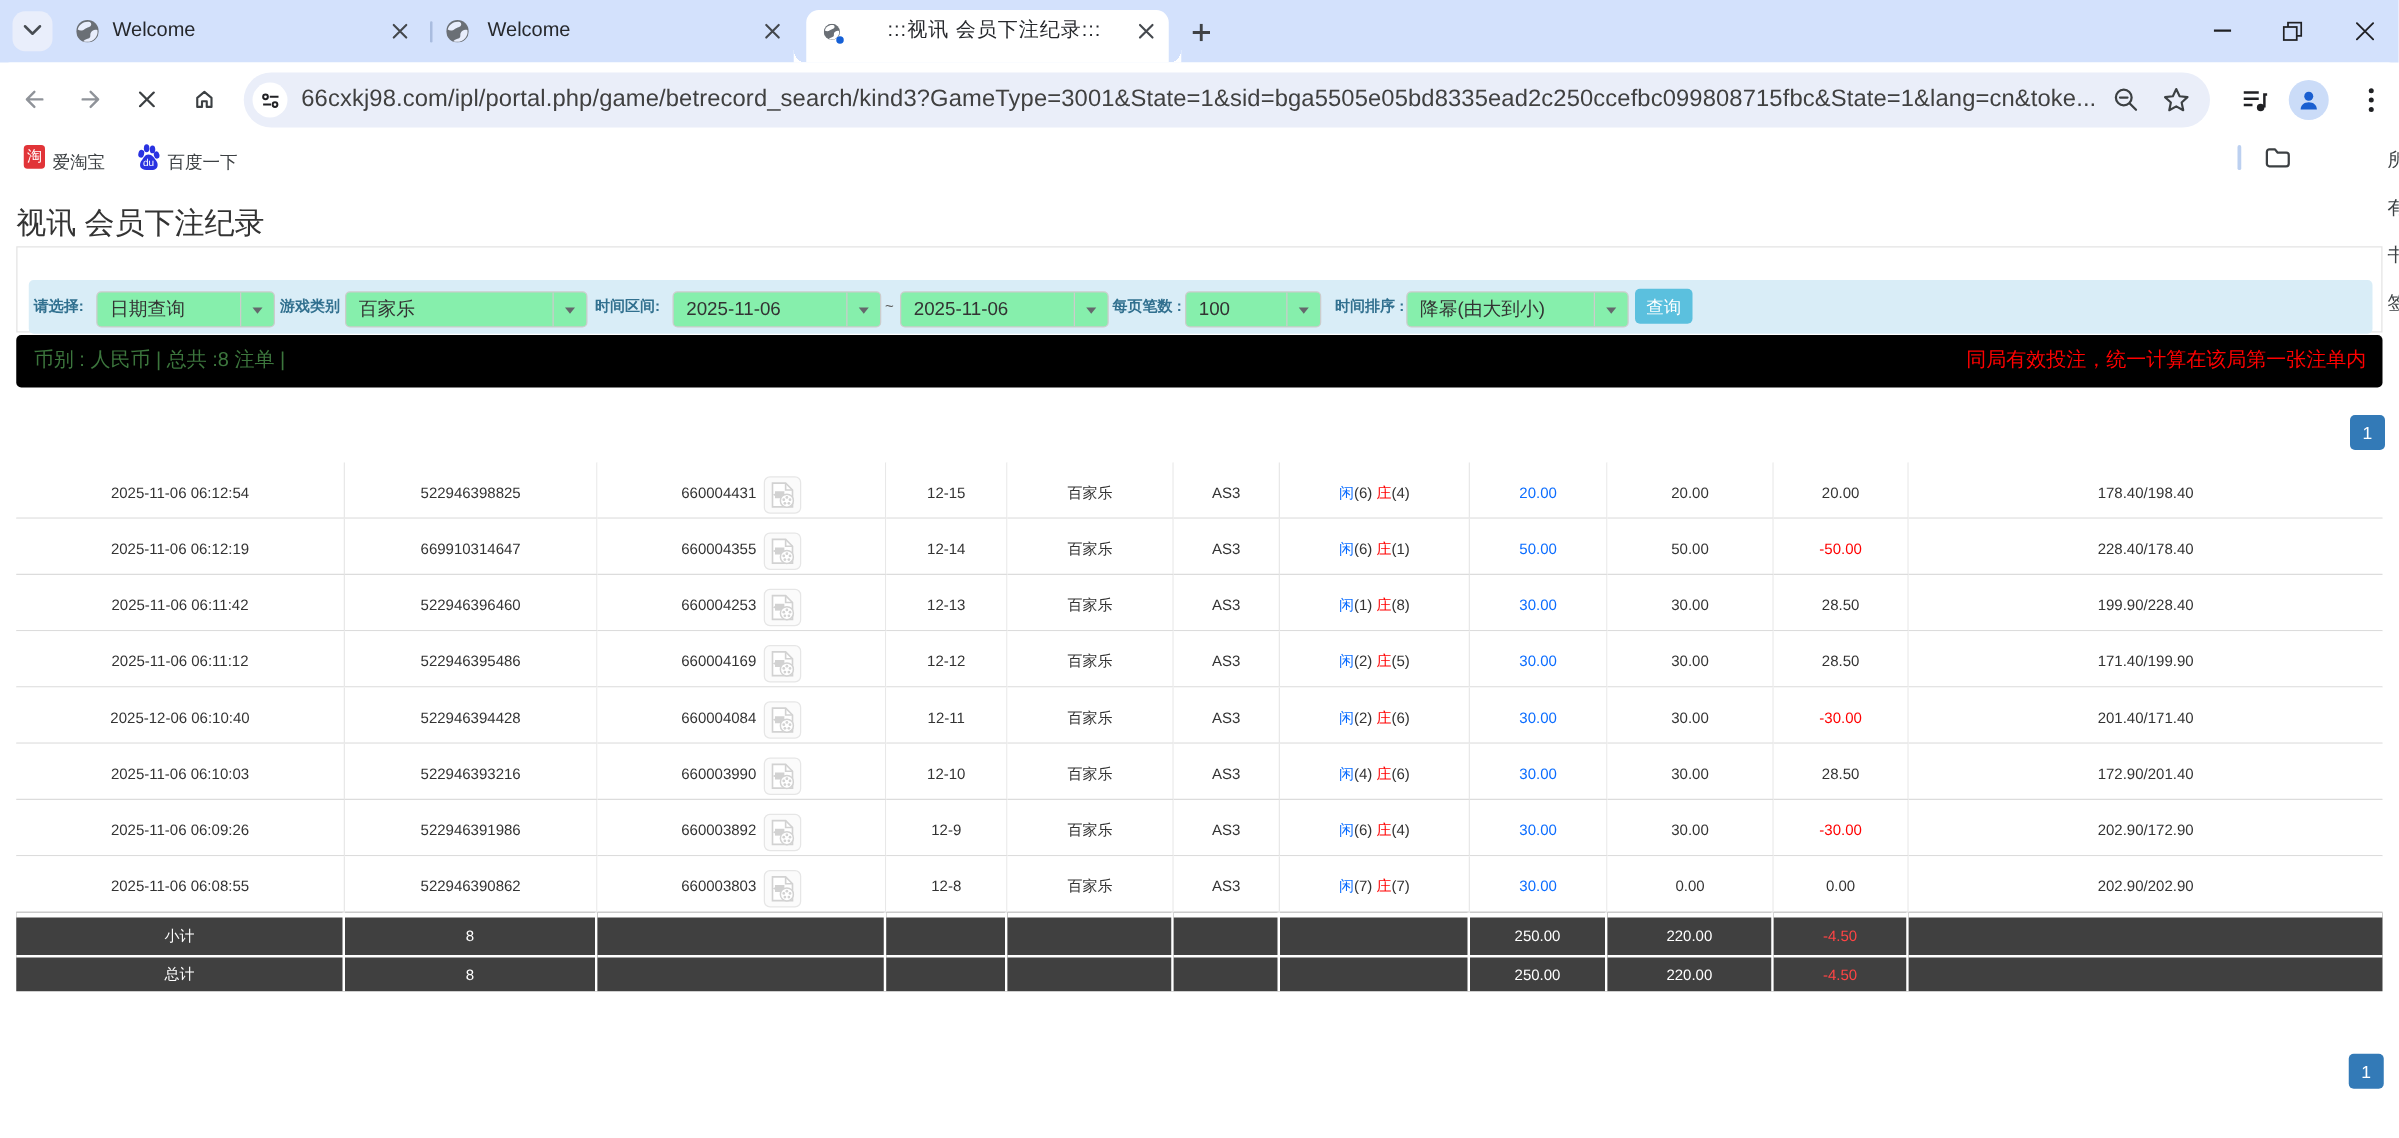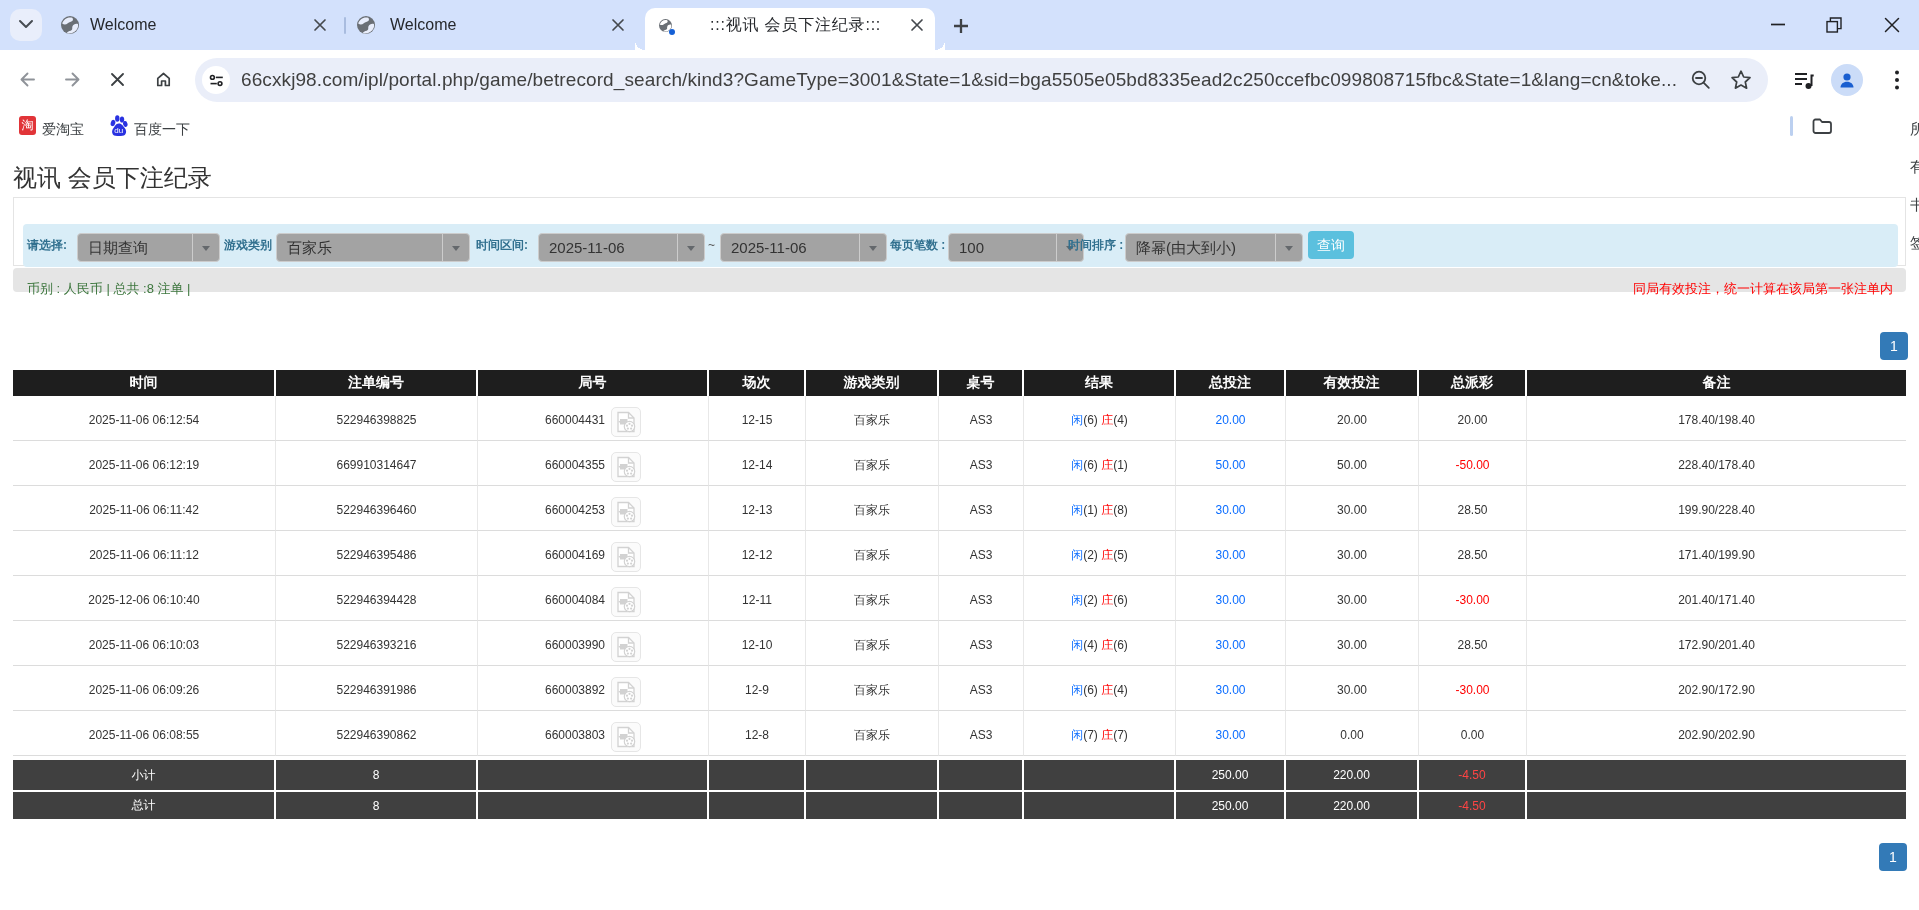--- a/index.html
+++ b/index.html
@@ -21,26 +21,26 @@
 #urltext{position:absolute;left:241px;top:50px;height:60px;line-height:60px;font-size:19px;color:#404040;letter-spacing:0.1px}
 
 #bookmarks{position:absolute;left:0;top:110px;width:1919px;height:38px;background:#fff}
 #tbicon{position:absolute;left:19px;top:116px;width:17px;height:19px;background:#e13438;border-radius:3px;color:#fff;font-size:12px;line-height:19px;text-align:center}
 .bmtext{position:absolute;top:110px;height:38px;line-height:38px;font-size:14px;color:#3c4043}
 
 #ptitle{position:absolute;left:13px;top:162px;font-size:24px;color:#333}
 #panel{position:absolute;left:13px;top:197px;width:1893px;height:69px;background:#fff;border:1px solid #e4e4e4}
 #filterbar{position:absolute;left:9px;top:26px;width:1875px;height:43px;background:#d9edf7;border-radius:4px}
 .flabel{position:absolute;top:0;height:43px;line-height:43px;font-size:12px;font-weight:bold;color:#31708f;white-space:nowrap}
-.combo{position:absolute;top:9px;height:29px;background:#a3a3a3;border:1px solid #ccc;border-radius:4px;font-size:15px;color:#333}
+.combo{position:absolute;top:9px;height:29px;background:#86efac;border:1px solid #ccc;border-radius:4px;font-size:15px;color:#333}
 .combo .txt{position:absolute;left:10px;top:0;right:27px;height:27px;line-height:27px;white-space:nowrap;overflow:hidden}
 .combo .arr{position:absolute;right:0;top:0;width:27px;height:27px;border-left:1px solid #ccc}
 .combo .arr:after{content:"";position:absolute;left:9px;top:11.5px;border-left:4.5px solid transparent;border-right:4.5px solid transparent;border-top:5.5px solid #64686c}
 #qbtn{position:absolute;left:1285px;top:7px;width:46px;height:28px;background:#5bc0de;border-radius:4px;color:#fff;font-size:14px;text-align:center;line-height:28px}
-#greenbar{position:absolute;left:13px;top:268px;width:1893px;height:24px;background:#e5e5e5;border-radius:4px;font-size:13px;color:#3c763d;line-height:42px}
+#greenbar{position:absolute;left:13px;top:268px;width:1893px;height:42px;background:#000000;border-radius:4px;font-size:16px;color:#3c763d;line-height:42px}
 .pgbtn{position:absolute;width:28px;height:28px;background:#337ab7;border-radius:4px;color:#fff;font-size:14px;text-align:center;line-height:28px}
 
 #btable{position:absolute;left:13px;top:370px;width:1893px;border-collapse:separate;border-spacing:0;table-layout:fixed}
 #btable th{height:26px;background:#1e1e1e;color:#fff;font-size:14px;font-weight:bold;border-right:2px solid #fff;text-align:center;padding:0}
 #btable th:last-child{border-right:none}
 #btable td{height:45px;font-size:12px;color:#333;text-align:center;border-bottom:1px solid #dcdcdc;border-right:1px solid #e8e8e8;padding:4px 0 0 0;background:#fff}
 #btable td:last-child{border-right:none}
 #btable tr.sum td{height:34px;background:#404040;color:#fff;border-right:2px solid #fff;border-bottom:none;padding:0}
 #btable tr.sum td:last-child{border-right:none}
 #btable tr.s1 td{border-top:4px solid #fff}
@@ -190,21 +190,21 @@
     <div class="combo" style="left:515px;width:167px">
         <div class="txt">2025-11-06</div>
         <div class="arr"></div>
       </div>
     <div class="flabel" style="left:685px;font-weight:normal;color:#555">~</div>
     <div class="combo" style="left:697px;width:167px">
         <div class="txt">2025-11-06</div>
         <div class="arr"></div>
       </div>
     <div class="flabel" style="left:867px">每页笔数 :</div>
-    <div class="combo" style="left:925px;width:136px">
+    <div class="combo" style="left:925px;width:109px">
         <div class="txt">100</div>
         <div class="arr"></div>
       </div>
     <div class="flabel" style="left:1045px">时间排序 :</div>
     <div class="combo" style="left:1102px;width:178px">
         <div class="txt">降幂(由大到小)</div>
         <div class="arr"></div>
       </div>
     <div id="qbtn">查询</div>
   </div>
@@ -222,33 +222,20 @@
       <col style="width:97px">
       <col style="width:133px">
       <col style="width:85px">
       <col style="width:152px">
       <col style="width:110px">
       <col style="width:133px">
       <col style="width:108px">
       <col style="width:379px">
     </colgroup>
 <tbody>
-      <tr>
-        <th>时间</th>
-        <th>注单编号</th>
-        <th>局号</th>
-        <th>场次</th>
-        <th>游戏类别</th>
-        <th>桌号</th>
-        <th>结果</th>
-        <th>总投注</th>
-        <th>有效投注</th>
-        <th>总派彩</th>
-        <th>备注</th>
-      </tr>
 <tr>
         <td>2025-11-06 06:12:54</td>
         <td>522946398825</td>
         <td>
           <div class="cellflex">660004431<span class="vicon">
               <svg width="28" height="28" viewBox="0 0 28 28">
                 <g stroke="#d2d2d2" fill="none" stroke-width="1.3">
                   <path d="M6 4.5h10.5L22 10v13.5H6z" fill="#fff"></path>
                   <path d="M16.5 4.5V10H22"></path>
                 </g>

